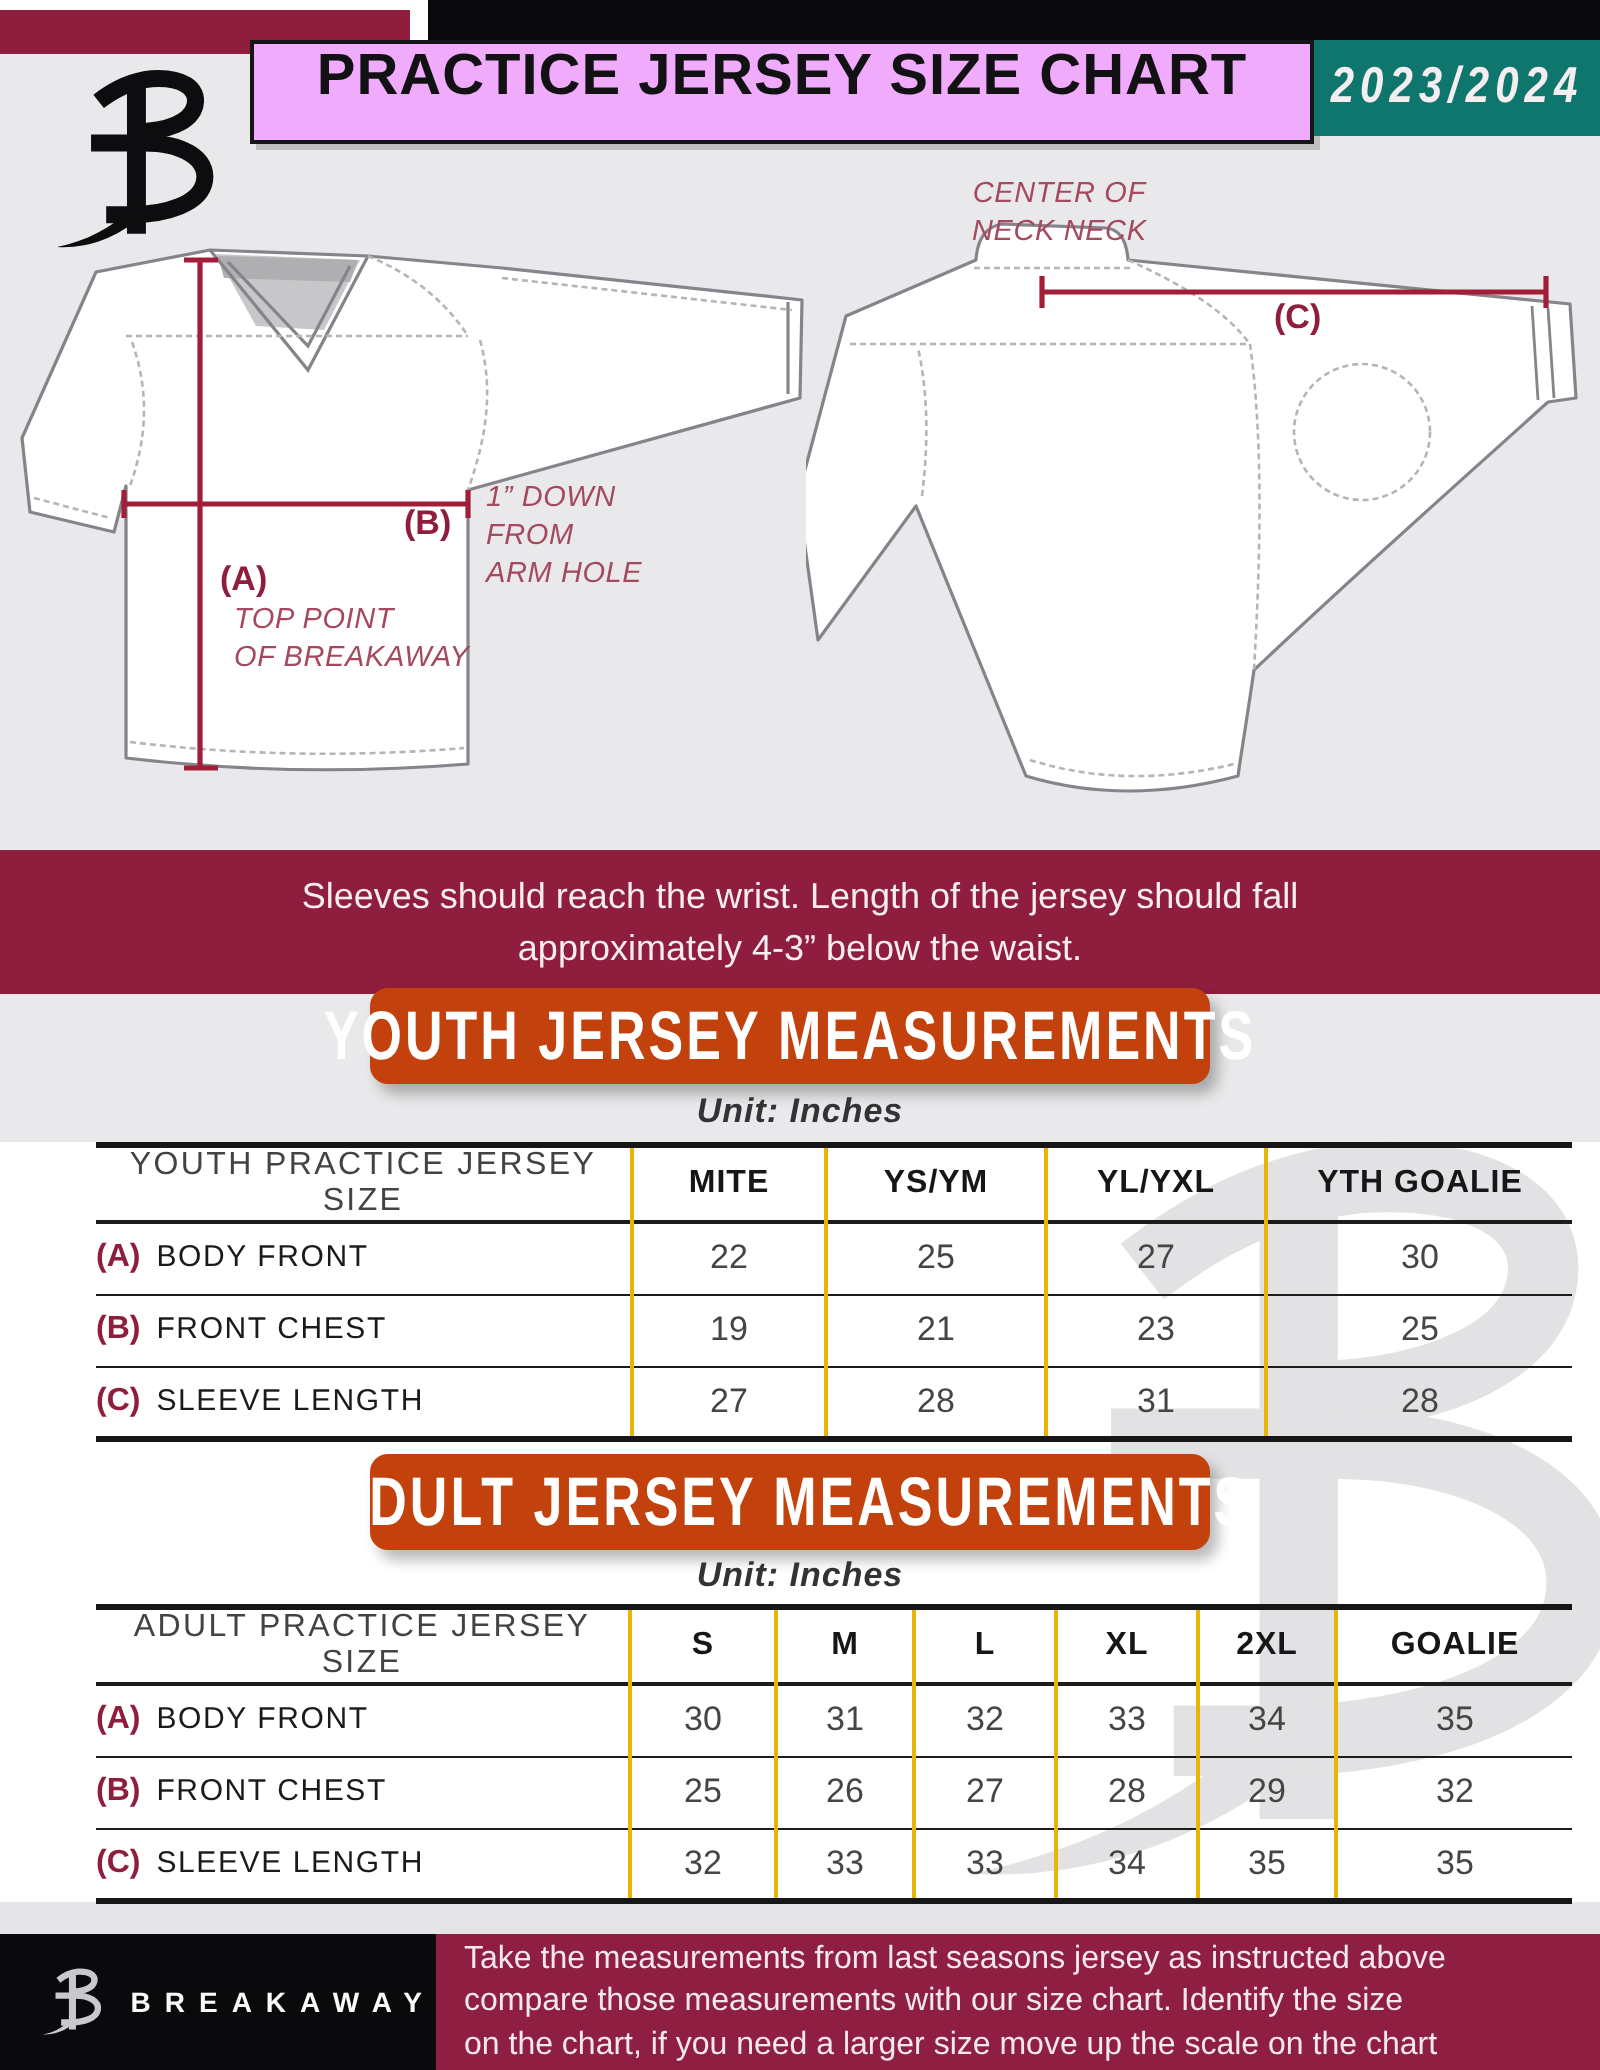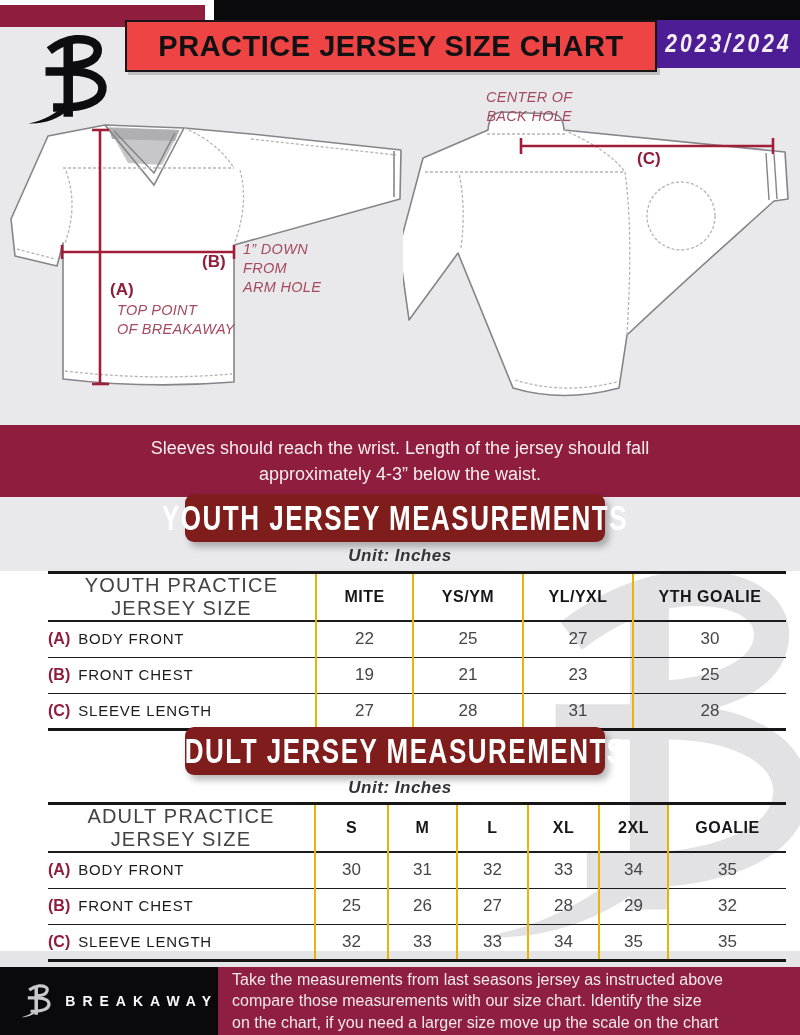--- a/index.html
+++ b/index.html
@@ -4,56 +4,56 @@
 <style>
   html,body{margin:0;padding:0;}
   .page{position:relative;width:800px;height:1035px;background:#ffffff;overflow:hidden;
         font-family:"Liberation Sans",sans-serif;-webkit-font-smoothing:antialiased;}
   .abs{position:absolute;}
 
   
   .top-black{left:214px;top:0;width:586px;height:27px;background:#0a0a0c;z-index:2;}
   .top-maroon{left:0;top:5px;width:205px;height:22px;background:#8e1d3e;z-index:2;}
   .hero-bg{left:0;top:27px;width:800px;height:544px;background:#e9e9eb;z-index:0;}
-  .title-box{left:125px;top:20px;width:528px;height:48px;background:#ef4444;border:2px solid #161618;
-             box-shadow:3px 3px 0 rgba(0,0,0,.18);display:flex;align-items:center;justify-content:center;z-index:3;}
+  .title-box{left:125px;top:20px;width:528px;height:48px;background:#f0abfc;border:2px solid #161618;
+             box-shadow:3px 3px 0 rgba(0,0,0,.18);display:flex;align-items:flex-start;justify-content:center;z-index:3;}
   .title-text{font-size:29px;font-weight:bold;letter-spacing:.5px;color:#121214;white-space:nowrap;}
-  .season-box{left:657px;top:20px;width:143px;height:48px;background:#4c1d95;display:flex;align-items:center;justify-content:center;z-index:3;}
+  .season-box{left:657px;top:20px;width:143px;height:48px;background:#0f766e;display:flex;align-items:center;justify-content:center;z-index:3;}
   .season-text{font-size:21px;font-weight:bold;font-style:italic;letter-spacing:3px;color:#f5eef1;
                display:inline-block;transform:scaleY(1.2);white-space:nowrap;}
   .logo-header{left:24px;top:28px;z-index:3;color:#0d0d0f;}
 
   
   .m-key{font-size:17px;font-weight:bold;color:#8e1e3c;z-index:4;}
   .m-note{font-size:14.5px;font-style:italic;color:#a5495e;line-height:19px;z-index:4;letter-spacing:.3px;}
   .m-note span{display:block;}
   .jersey{z-index:1;}
 
   
   .notice{left:0;top:425px;width:800px;height:72px;background:#8e1d3e;z-index:2;
           display:flex;flex-direction:column;align-items:center;justify-content:center;}
   .notice div{color:#f6edf0;font-size:18px;line-height:26px;text-align:center;}
 
   
-  .banner{left:185px;width:420px;height:48px;background:#7f1d1d;border-radius:9px;z-index:3;
+  .banner{left:185px;width:420px;height:48px;background:#c2410c;border-radius:9px;z-index:3;
           display:flex;align-items:center;justify-content:center;box-shadow:4px 5px 7px rgba(0,0,0,.28);}
   .banner-text{color:#fff;font-weight:bold;font-size:26px;letter-spacing:1.5px;display:inline-block;
                transform:scaleY(1.32);white-space:nowrap;}
   .unit{left:0;width:800px;text-align:center;font-size:17px;font-style:italic;font-weight:bold;
         color:#333336;z-index:3;letter-spacing:.5px;}
 
   
   table.size{position:absolute;left:48px;width:738px;border-collapse:collapse;table-layout:fixed;z-index:3;background:transparent;}
   table.size{border-top:3px solid #161616;border-bottom:3px solid #161616;}
   table.size th,table.size td{padding:0;vertical-align:middle;}
   table.size thead tr{height:38px;border-bottom:2.5px solid #1c1c1c;}
   table.size tbody tr{height:36px;}
   table.size tbody tr + tr{border-top:1.5px solid #1c1c1c;}
   .col-div{border-left:2px solid #eab308;}
-  th.lbl-hdr{font-size:20px;font-weight:normal;color:#434345;letter-spacing:1.2px;text-align:center;}
+  th.lbl-hdr{font-size:16px;font-weight:normal;color:#434345;letter-spacing:1.2px;text-align:center;}
   th.col-hdr{font-size:16px;font-weight:bold;color:#161618;letter-spacing:.5px;text-align:center;}
   td.row-lbl{text-align:left;padding-left:24px;font-size:15px;color:#1b1b1d;letter-spacing:.8px;white-space:nowrap;}
   td.row-lbl .key{color:#8e1e3c;font-weight:bold;font-size:16px;margin-right:8px;letter-spacing:0;}
   td.val{text-align:center;font-size:17px;color:#454547;}
 
   .gray-strip{left:0;top:951px;width:800px;height:16px;background:#e5e5e7;z-index:2;}
 
   
   .footer-black{left:0;top:967px;width:218px;height:68px;background:#0a0a0c;z-index:4;
                 display:flex;align-items:center;}
@@ -160,21 +160,21 @@
     <span>OF BREAKAWAY</span>
   </div>
   <div class="abs m-key" style="left:202px;top:252px;">(B)</div>
   <div class="abs m-note" style="left:243px;top:240px;">
     <span>1” DOWN</span>
     <span>FROM</span>
     <span>ARM HOLE</span>
   </div>
   <div class="abs m-note" style="left:486px;top:88px;text-align:center;">
     <span>CENTER OF</span>
-    <span>BACK HOLE</span>
+    <span>NECK NECK</span>
   </div>
   <div class="abs m-key" style="left:637px;top:149px;">(C)</div>
 
   <div class="abs notice">
     <div>Sleeves should reach the wrist. Length of the jersey should fall</div>
     <div>approximately 4-3” below the waist.</div>
   </div>
 
   <div class="abs banner" style="top:494px;">
     <span class="banner-text">YOUTH JERSEY MEASUREMENTS</span>

